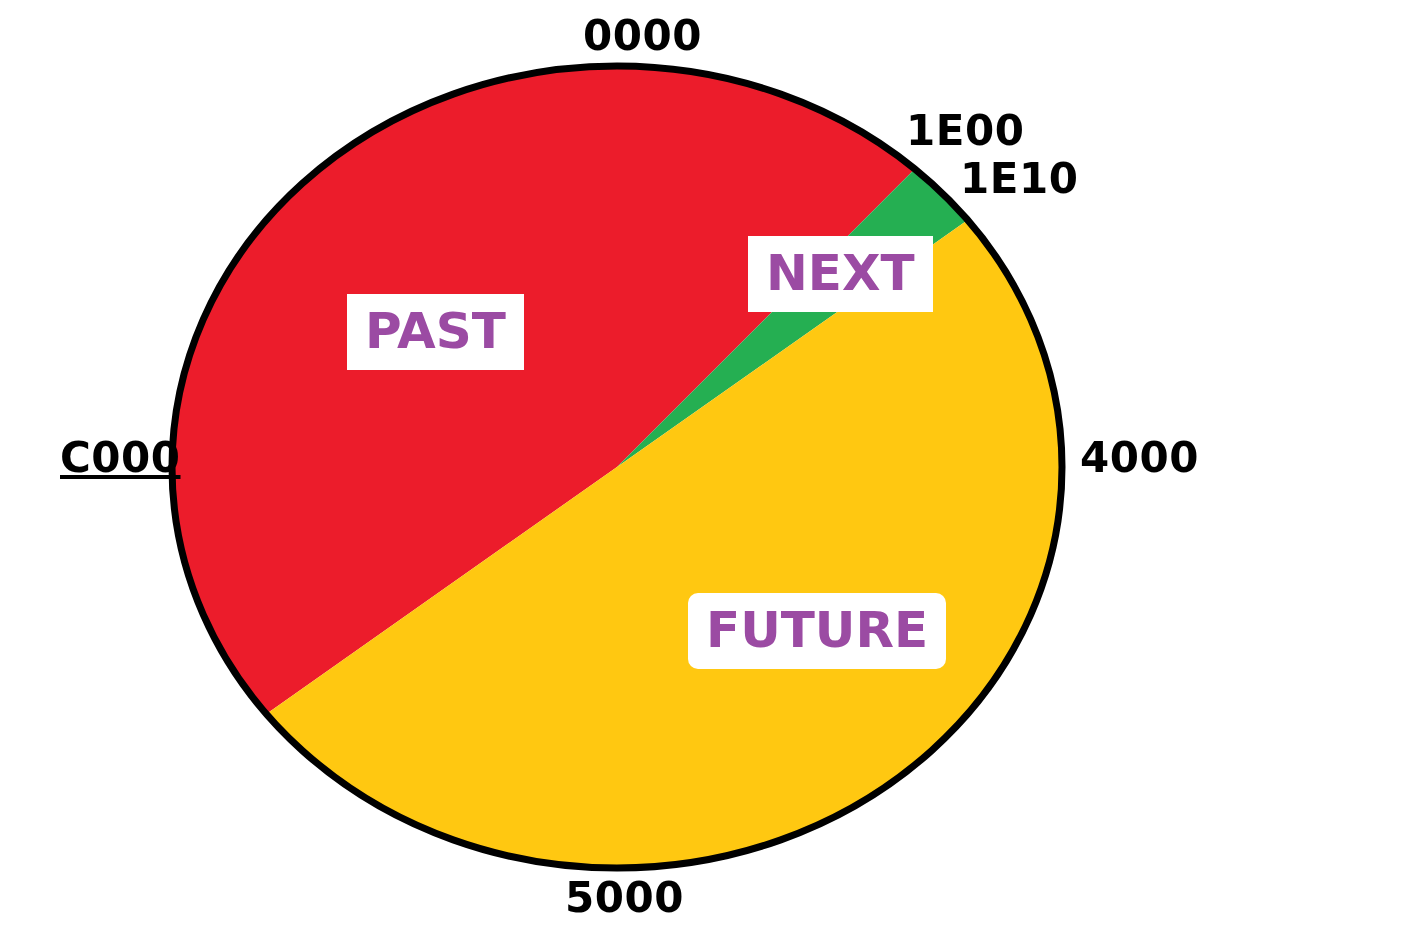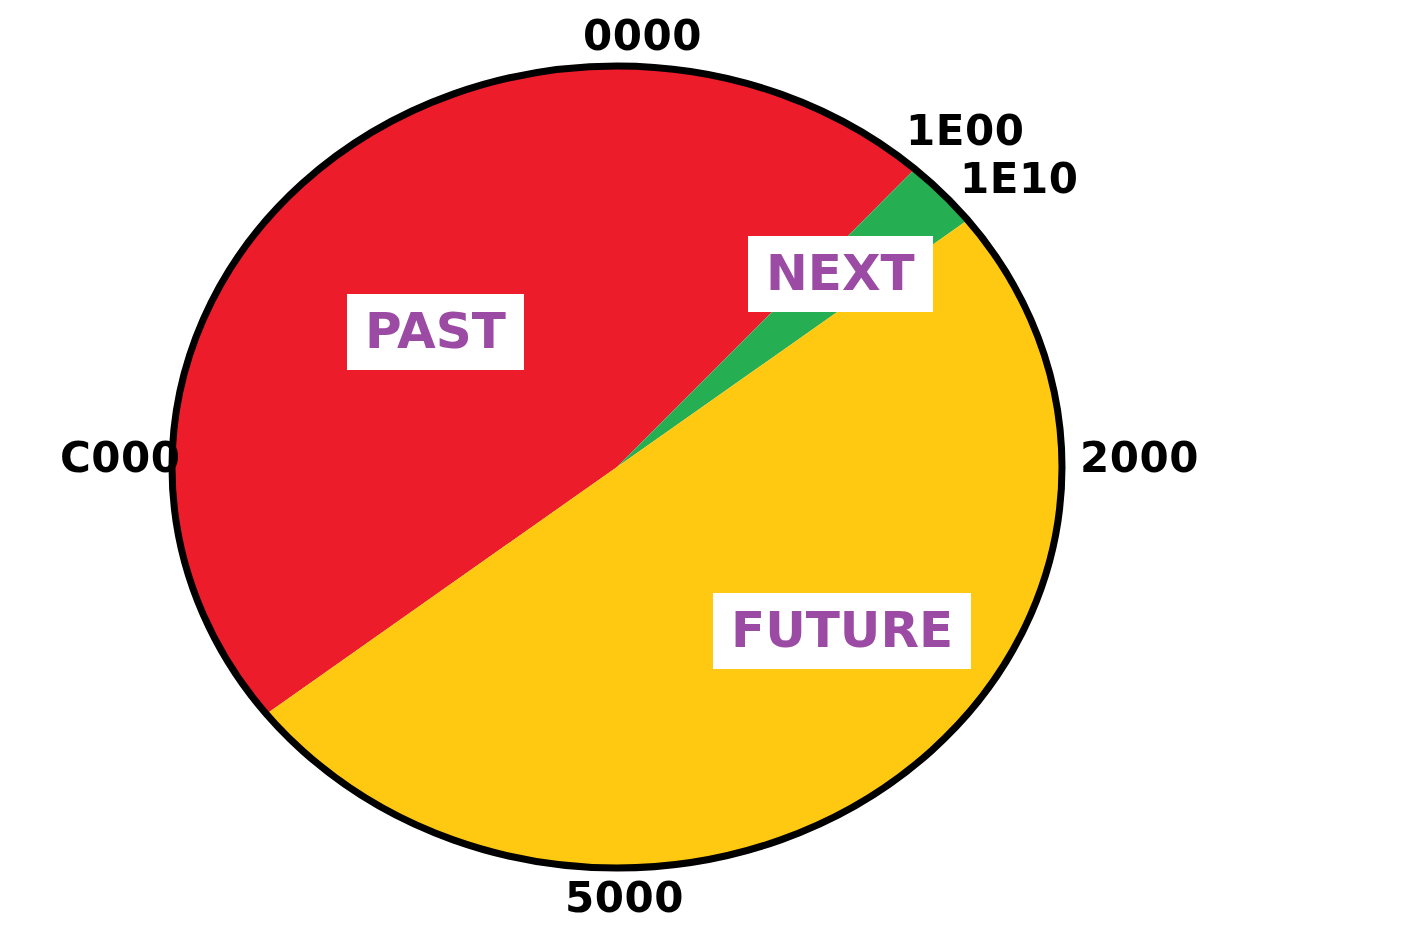--- a/index.html
+++ b/index.html
@@ -52,40 +52,40 @@
     color: #9b4ba3;
     font-family: "DejaVu Sans", "Liberation Sans", sans-serif;
     font-weight: bold;
     line-height: 1;
     white-space: nowrap;
     padding: 12px 18px 14px 18px;
     box-sizing: border-box;
   }
   .sector-label.past   { font-size: 50px; left: 347px; top: 294px; }
   .sector-label.next   { font-size: 50px; left: 748px; top: 236px; }
-  .sector-label.future { font-size: 50px; left: 713px; top: 593px; }
+  .sector-label.future { font-size: 50px; left: 688px; top: 593px; border-radius: 10px; }
 </style>
 </head>
 <body style="background: rgb(255, 255, 255);">
 
 <div id="diagram-root">
 
   <svg id="wheel-svg" viewBox="0 0 1404 949" xmlns="http://www.w3.org/2000/svg">
     <g id="sector-group">
         <path d="M 617 467 L 266.34 713.88 A 445 401 0 0 1 914.76 169.00 Z" fill="#EC1C2B" stroke="none"></path>
         <path d="M 617 467 L 914.76 169.00 A 445 401 0 0 1 967.66 220.12 Z" fill="#25AF52" stroke="none"></path>
         <path d="M 617 467 L 967.66 220.12 A 445 401 0 0 1 266.34 713.88 Z" fill="#FFC811" stroke="none"></path>
       </g>
     <ellipse id="wheel-outline" cx="617" cy="467" rx="445" ry="401" fill="none" stroke="#000000" stroke-width="7"></ellipse>
   </svg>
 
   <div class="ring-label" style="left:583px; top:15px;">0000</div>
   <div class="ring-label" style="left:906px; top:110px;">1E00</div>
   <div class="ring-label" style="left:960px; top:158px;">1E10</div>
-  <div class="ring-label" style="left:1080px; top:437px;">2000</div>
+  <div class="ring-label" style="left:1080px; top:437px;">4000</div>
   <div class="ring-label" style="left:565px; top:877px;">5000</div>
-  <div class="ring-label" style="left:60px; top:437px;">C000</div>
+  <div class="ring-label" style="left:60px; top:437px;text-decoration:underline;">C000</div>
 
   <div class="sector-label next" style="color: rgb(155, 75, 163); background: rgb(255, 255, 255);">NEXT</div>
   <div class="sector-label past" style="color: rgb(155, 75, 163); background: rgb(255, 255, 255);">PAST</div>
   <div class="sector-label future" style="color: rgb(155, 75, 163); background: rgb(255, 255, 255);">FUTURE</div>
 
 </div>
 
 </body></html>

